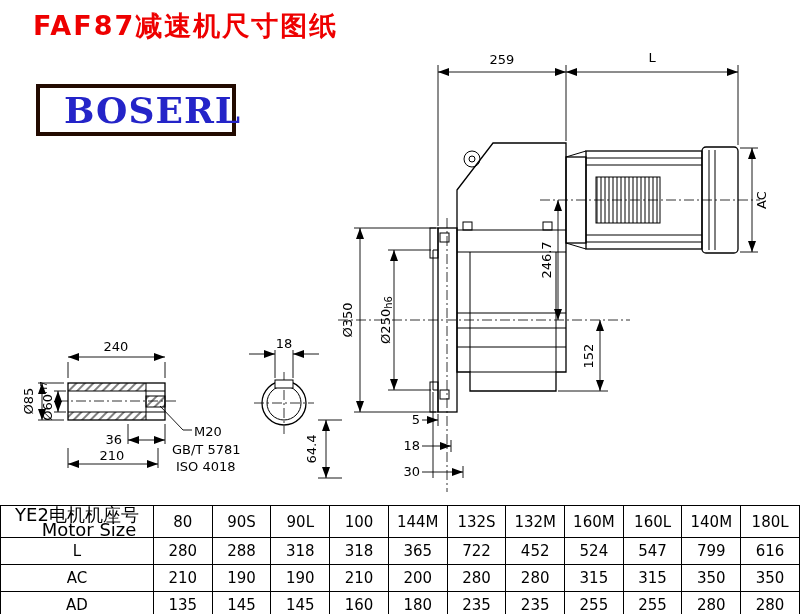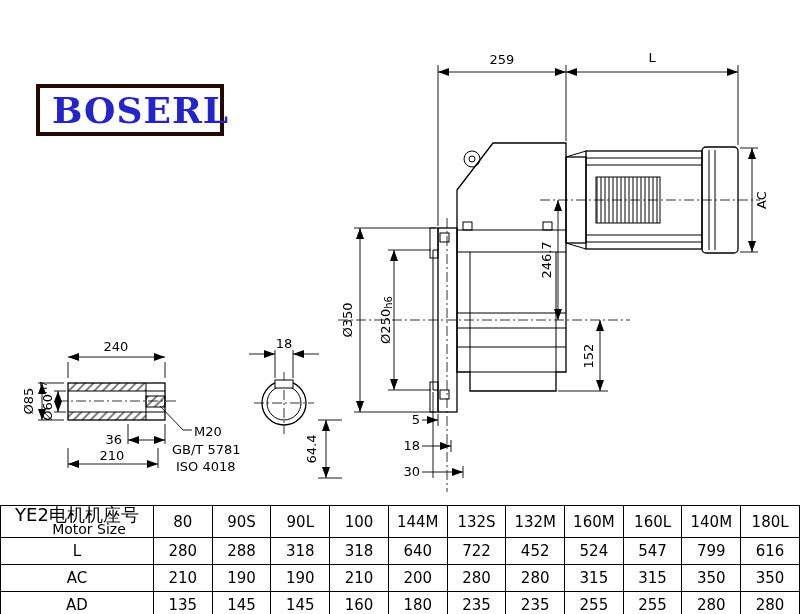--- a/index.html
+++ b/index.html
@@ -2,37 +2,37 @@
 <html><head>
 <meta charset="utf-8">
 <style>
   html,body { margin:0; padding:0; background:#ffffff; }
   .page { position:relative; width:800px; height:614px; background:#fff; overflow:hidden;
           font-family:"DejaVu Sans", sans-serif; }
   .title { position:absolute; left:33px; top:8px; font-size:27px; font-weight:bold;
            color:#ee0000; letter-spacing:2px; white-space:nowrap; }
   .logo { position:absolute; left:36px; top:84px; width:168px; height:44px;
           border:4px solid #220a00; background:#fff; display:flex; align-items:center;
-          padding-left:12px; }
+          padding-left:24px; }
   .logo span { font-family:"DejaVu Serif", serif; font-weight:bold; font-size:36px;
                color:#2424c8; letter-spacing:1px; }
   svg.drawing { position:absolute; left:0; top:0; }
   .ol  { stroke:#000; stroke-width:1.3; fill:none; }
   .ol2 { stroke:#000; stroke-width:1; fill:none; }
   .dim { stroke:#000; stroke-width:0.9; fill:none; }
   .cl  { stroke:#000; stroke-width:0.8; stroke-dasharray:10 3 2 3; fill:none; }
   .dimtext { font-family:"DejaVu Sans", sans-serif; font-size:13px; fill:#000; }
   .size-table { position:absolute; left:0; top:505px; width:800px; border-collapse:collapse;
                 table-layout:fixed; background:#fff; }
   .size-table td { border:1px solid #000; text-align:center; vertical-align:middle;
                    font-size:15px; color:#000; padding:0; height:26px; }
   .size-table td.label-cell { width:152px; }
   .size-table tr.hdr td { height:31px; }
   .header-cn { font-size:18px; line-height:15px; }
-  .header-en { font-size:14px; line-height:15px;padding-left:24px; }
+  .header-en { font-size:18px; line-height:15px;padding-left:24px; }
 </style>
 </head>
 <body>
 
 <div class="page">
 
   <svg class="drawing" width="800" height="505" viewBox="0 0 800 505">
     <defs>
       <marker id="arr" markerUnits="userSpaceOnUse" markerWidth="12" markerHeight="8" refX="11" refY="4" orient="auto-start-reverse">
         <path d="M0,0 L11,4 L0,8 Z" fill="#000"></path>
@@ -198,20 +198,21 @@
       <rect x="275" y="380" width="18" height="8" fill="#fff" stroke="#000" stroke-width="1"></rect>
 
       <line class="dim" x1="275" y1="378" x2="275" y2="350"></line>
       <line class="dim" x1="293" y1="378" x2="293" y2="350"></line>
       <line class="dim" x1="249" y1="354" x2="275" y2="354" marker-end="url(#arr)"></line>
       <line class="dim" x1="293" y1="354" x2="319" y2="354" marker-start="url(#arr)"></line>
       <text class="dimtext" x="284" y="348" text-anchor="middle">18</text>
     </g>
   </svg>
 
+  <div class="title">FAF87减速机尺寸图纸</div>
 
   <div class="logo">
     <span>BOSERL</span>
   </div>
 
   <table class="size-table">
     <tbody>
       <tr class="hdr">
         <td class="label-cell">
           <div class="header-cn">YE2电机机座号</div>
@@ -228,21 +229,21 @@
           <td>160L</td>
           <td>140M</td>
           <td>180L</td>
         </tr>
       <tr>
         <td class="label-cell">L</td>
       <td>280</td>
           <td>288</td>
           <td>318</td>
           <td>318</td>
-          <td>640</td>
+          <td>365</td>
           <td>722</td>
           <td>452</td>
           <td>524</td>
           <td>547</td>
           <td>799</td>
           <td>616</td>
         </tr>
       <tr>
         <td class="label-cell">AC</td>
       <td>210</td>

